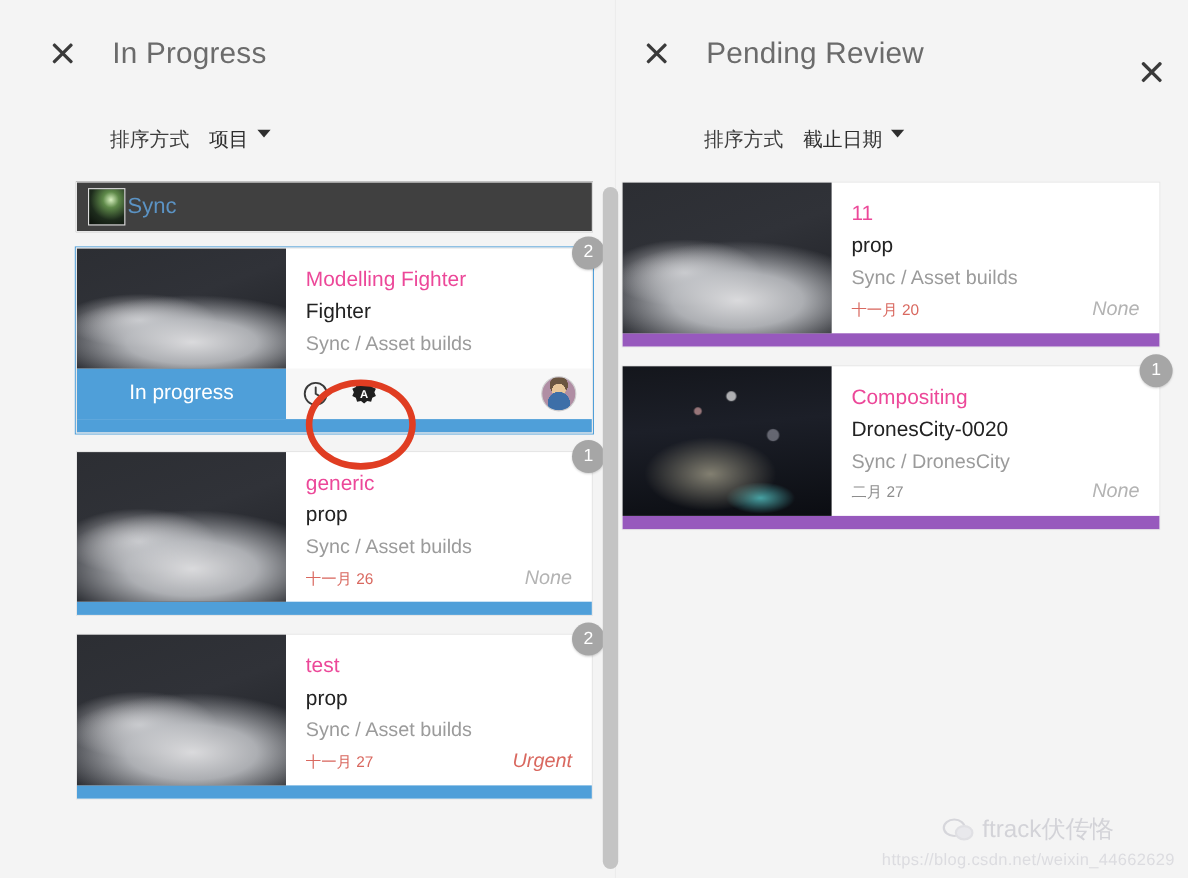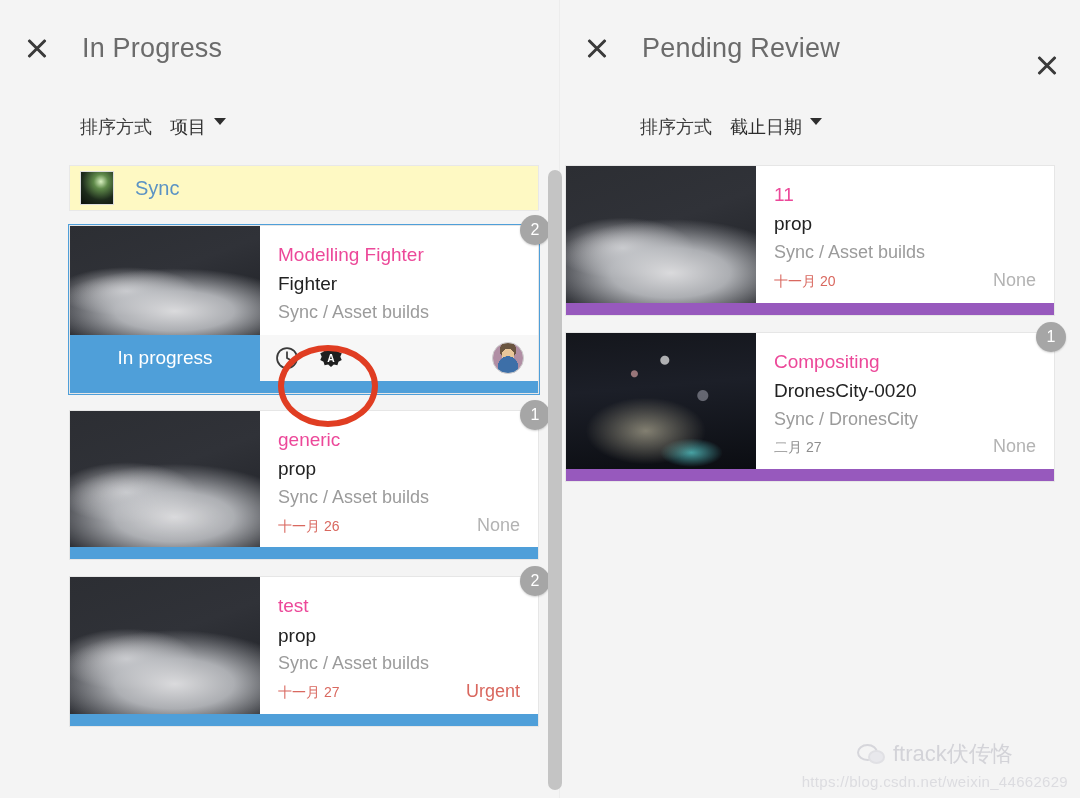--- a/index.html
+++ b/index.html
@@ -52,22 +52,22 @@
 
   
   .list{
     position:absolute;top:165px;bottom:0;left:0;right:0;
     padding:0 18px 0 69px;box-sizing:border-box;
   }
   .col-right .list{padding:0 20px 0 5px;}
 
   
   .group-row{
-    background:#fef9c3;border:1px solid #e8e8e8;
-    display:flex;align-items:center;gap:21px;
+    background:#404040;border:1px solid #e8e8e8;
+    display:flex;align-items:center;gap:2px;
     padding:8px 10px;box-sizing:border-box;
     width:470px;height:46px;
     margin-bottom:14px;
   }
   .group-thumb{
     width:32px;height:32px;flex:none;border:1px solid #ddd;
     background:radial-gradient(circle at 62% 30%, #d8f0c0 0%, #5f8a4a 24%, #1d2b1c 62%, #0a0f0a 100%);
   }
   .group-name{color:#5b93c4;font-size:20px;}
 
@@ -108,21 +108,21 @@
     flex:1;padding:14px 18px 8px 18px;box-sizing:border-box;
     display:flex;flex-direction:column;justify-content:flex-start;
   }
   .c-type{font-size:19px;color:#ec4899;line-height:1.55;}
   .c-name{font-size:19px;color:#222;line-height:1.55;}
   .c-path{font-size:18px;color:#9b9b9b;line-height:1.55;}
   .c-meta{display:flex;justify-content:space-between;align-items:baseline;line-height:1.55;}
   .c-date{font-size:14px;}
   .c-date.overdue{color:#d9685f;}
   .c-date.normal{color:#8d8d8d;}
-  .c-prio{font-size:18px;}
+  .c-prio{font-size:18px;font-style:italic;}
   .c-prio.none{color:#b3b3b3;}
   .c-prio.urgent{color:#d9685f;}
 
   .badge{
     position:absolute;top:-11px;right:-12px;
     width:30px;height:30px;border-radius:50%;
     background:#a6a6a6;color:#fff;font-size:16px;
     display:flex;align-items:center;justify-content:center;
     box-shadow:0 1px 2px rgba(0,0,0,.18);
   }
@@ -158,21 +158,21 @@
     width:88px;height:70px;border:6px solid #e03d22;border-radius:50%;
     pointer-events:none;z-index:40;
   }
 
   
   .vscroll{
     position:absolute;top:170px;width:14px;border-radius:7px;
     background:#c8c8c8;
   }
   .scroll-mid{left:548px;height:620px;background:#c4c4c4;}
-  .col-left{border-right:1px solid #ececec;}
+  .col-left{border-right:1px solid #ececec;padding-left:20px;}
 
   
   .watermark{
     position:absolute;right:12px;bottom:8px;text-align:center;
     color:#cfcfd4;pointer-events:none;user-select:none;
   }
   .wm-top{display:flex;align-items:center;gap:8px;justify-content:center;font-size:22px;color:#d3d3d8;}
   .wm-url{font-size:15px;color:#dcdce0;margin-top:4px;letter-spacing:.3px;}
   .wechat{width:28px;height:20px;position:relative;flex:none;}
   .wechat::before,.wechat::after{

